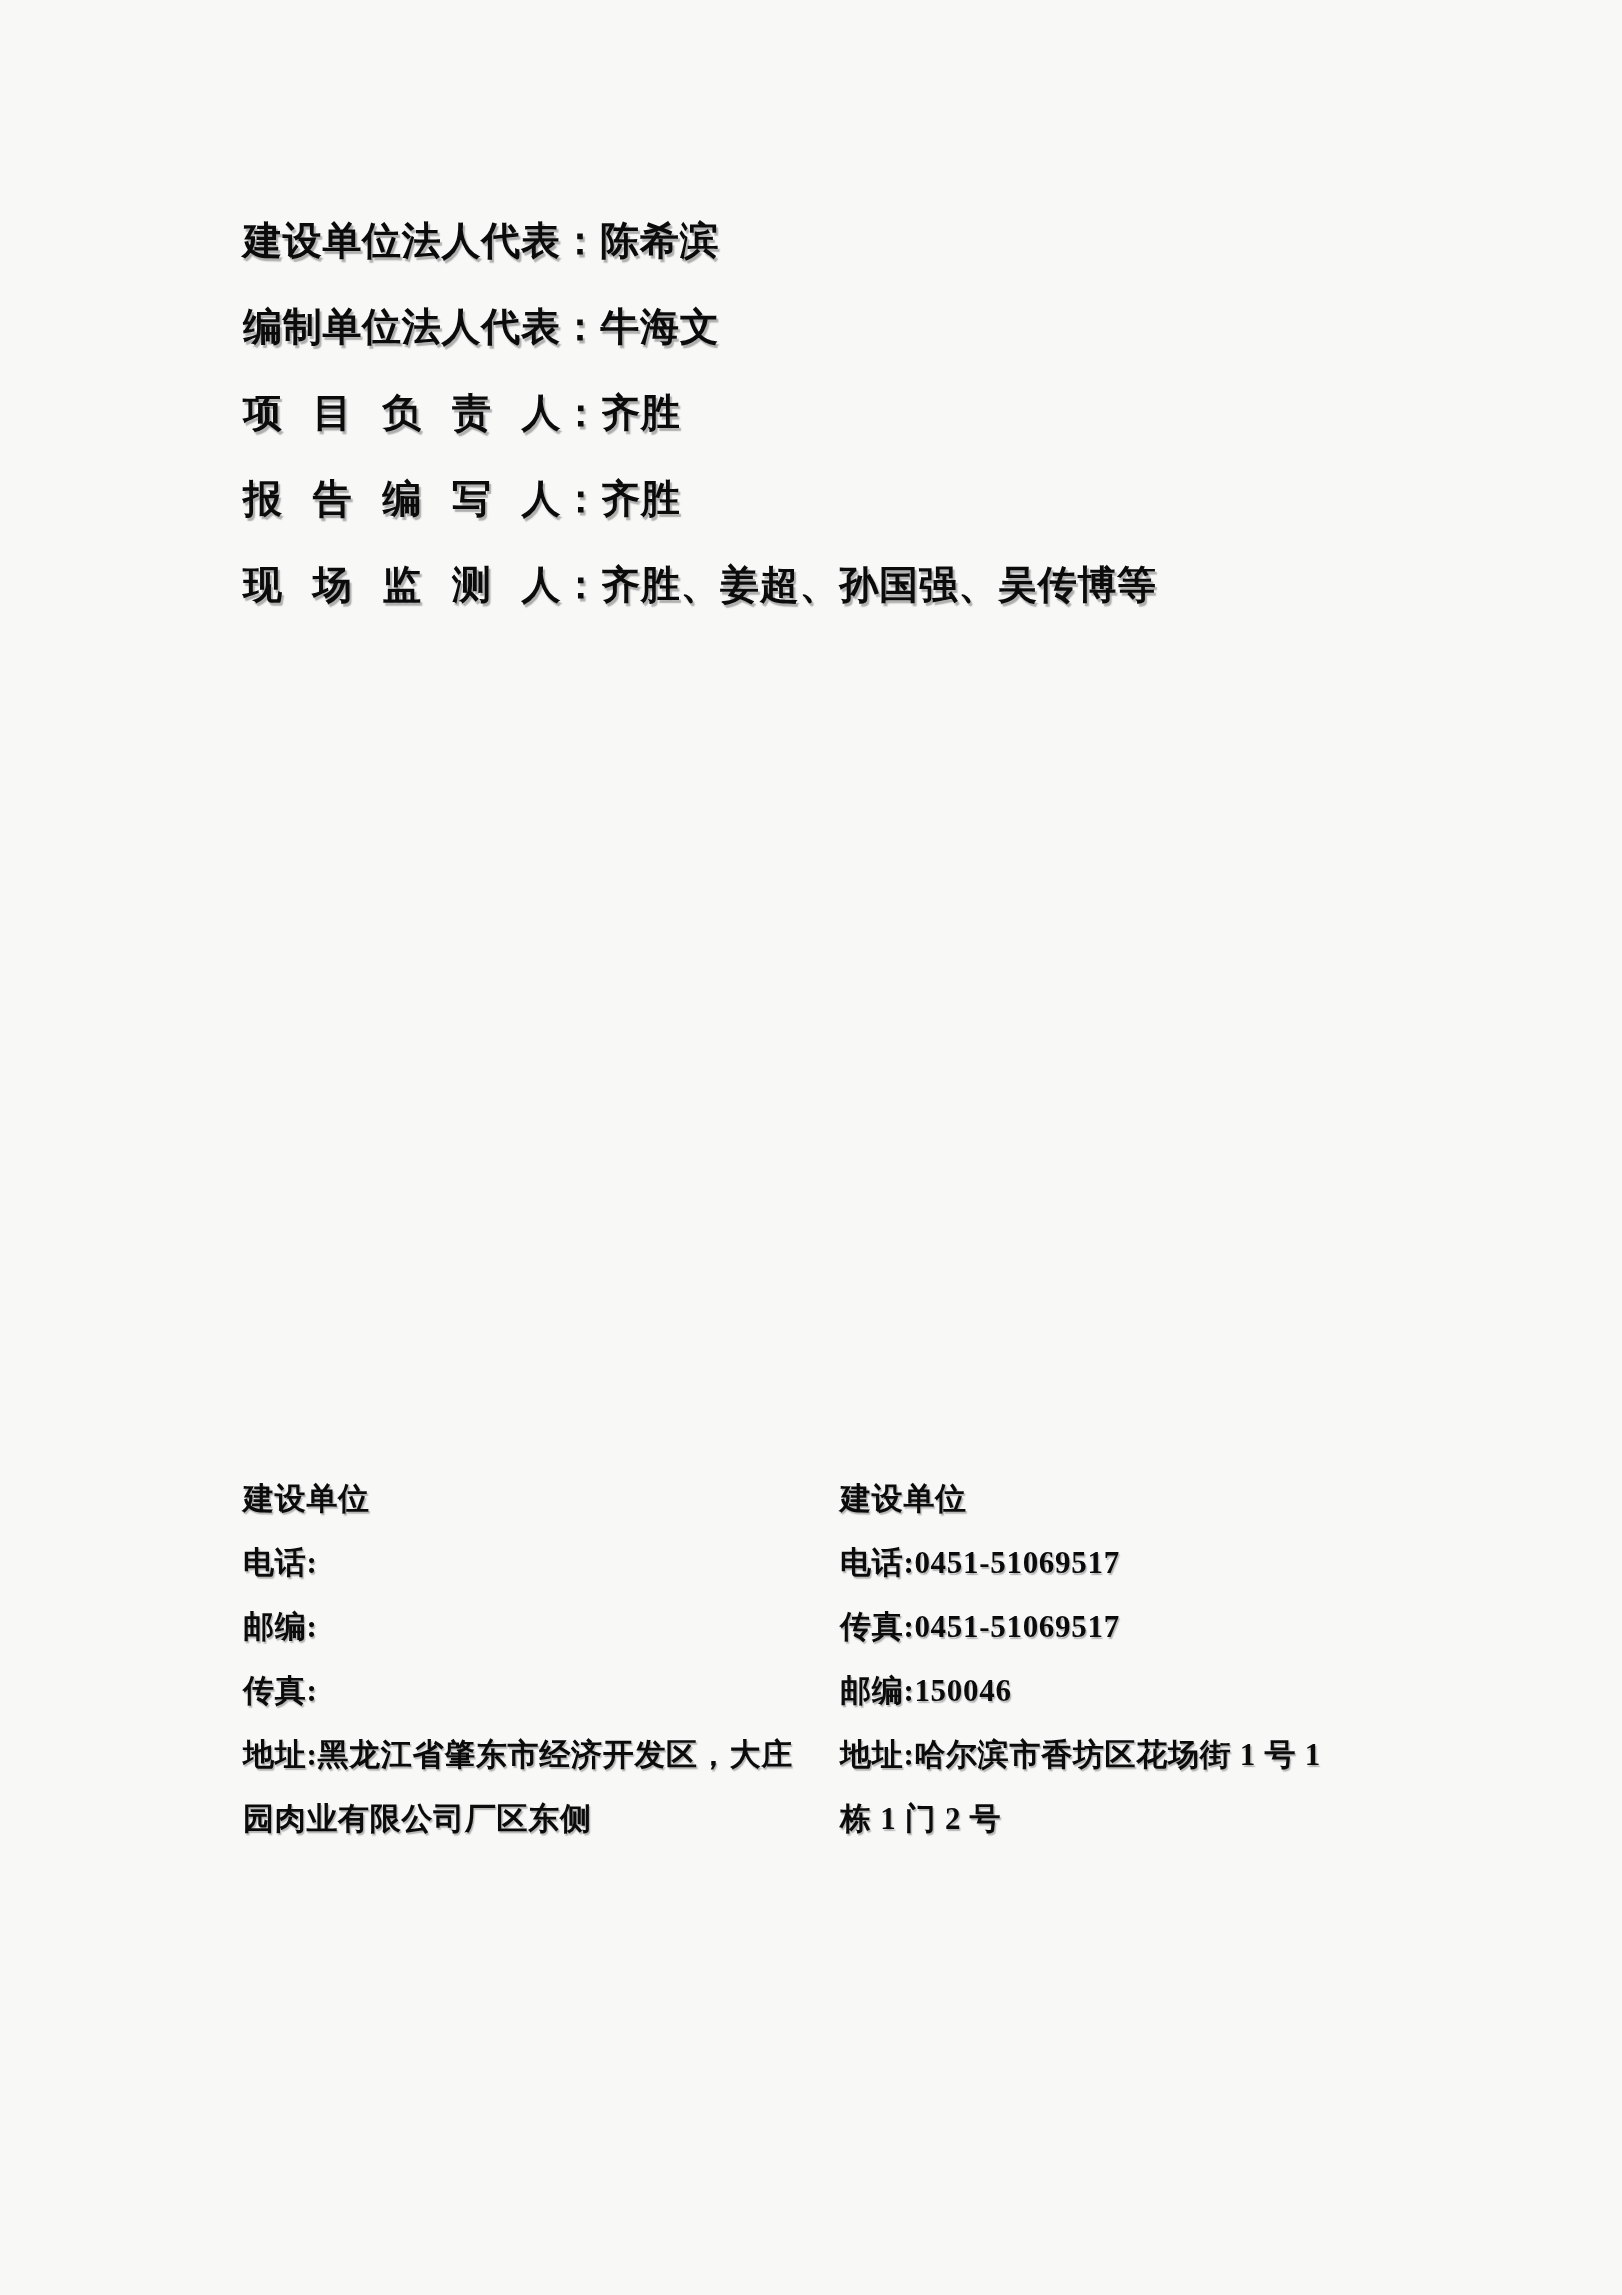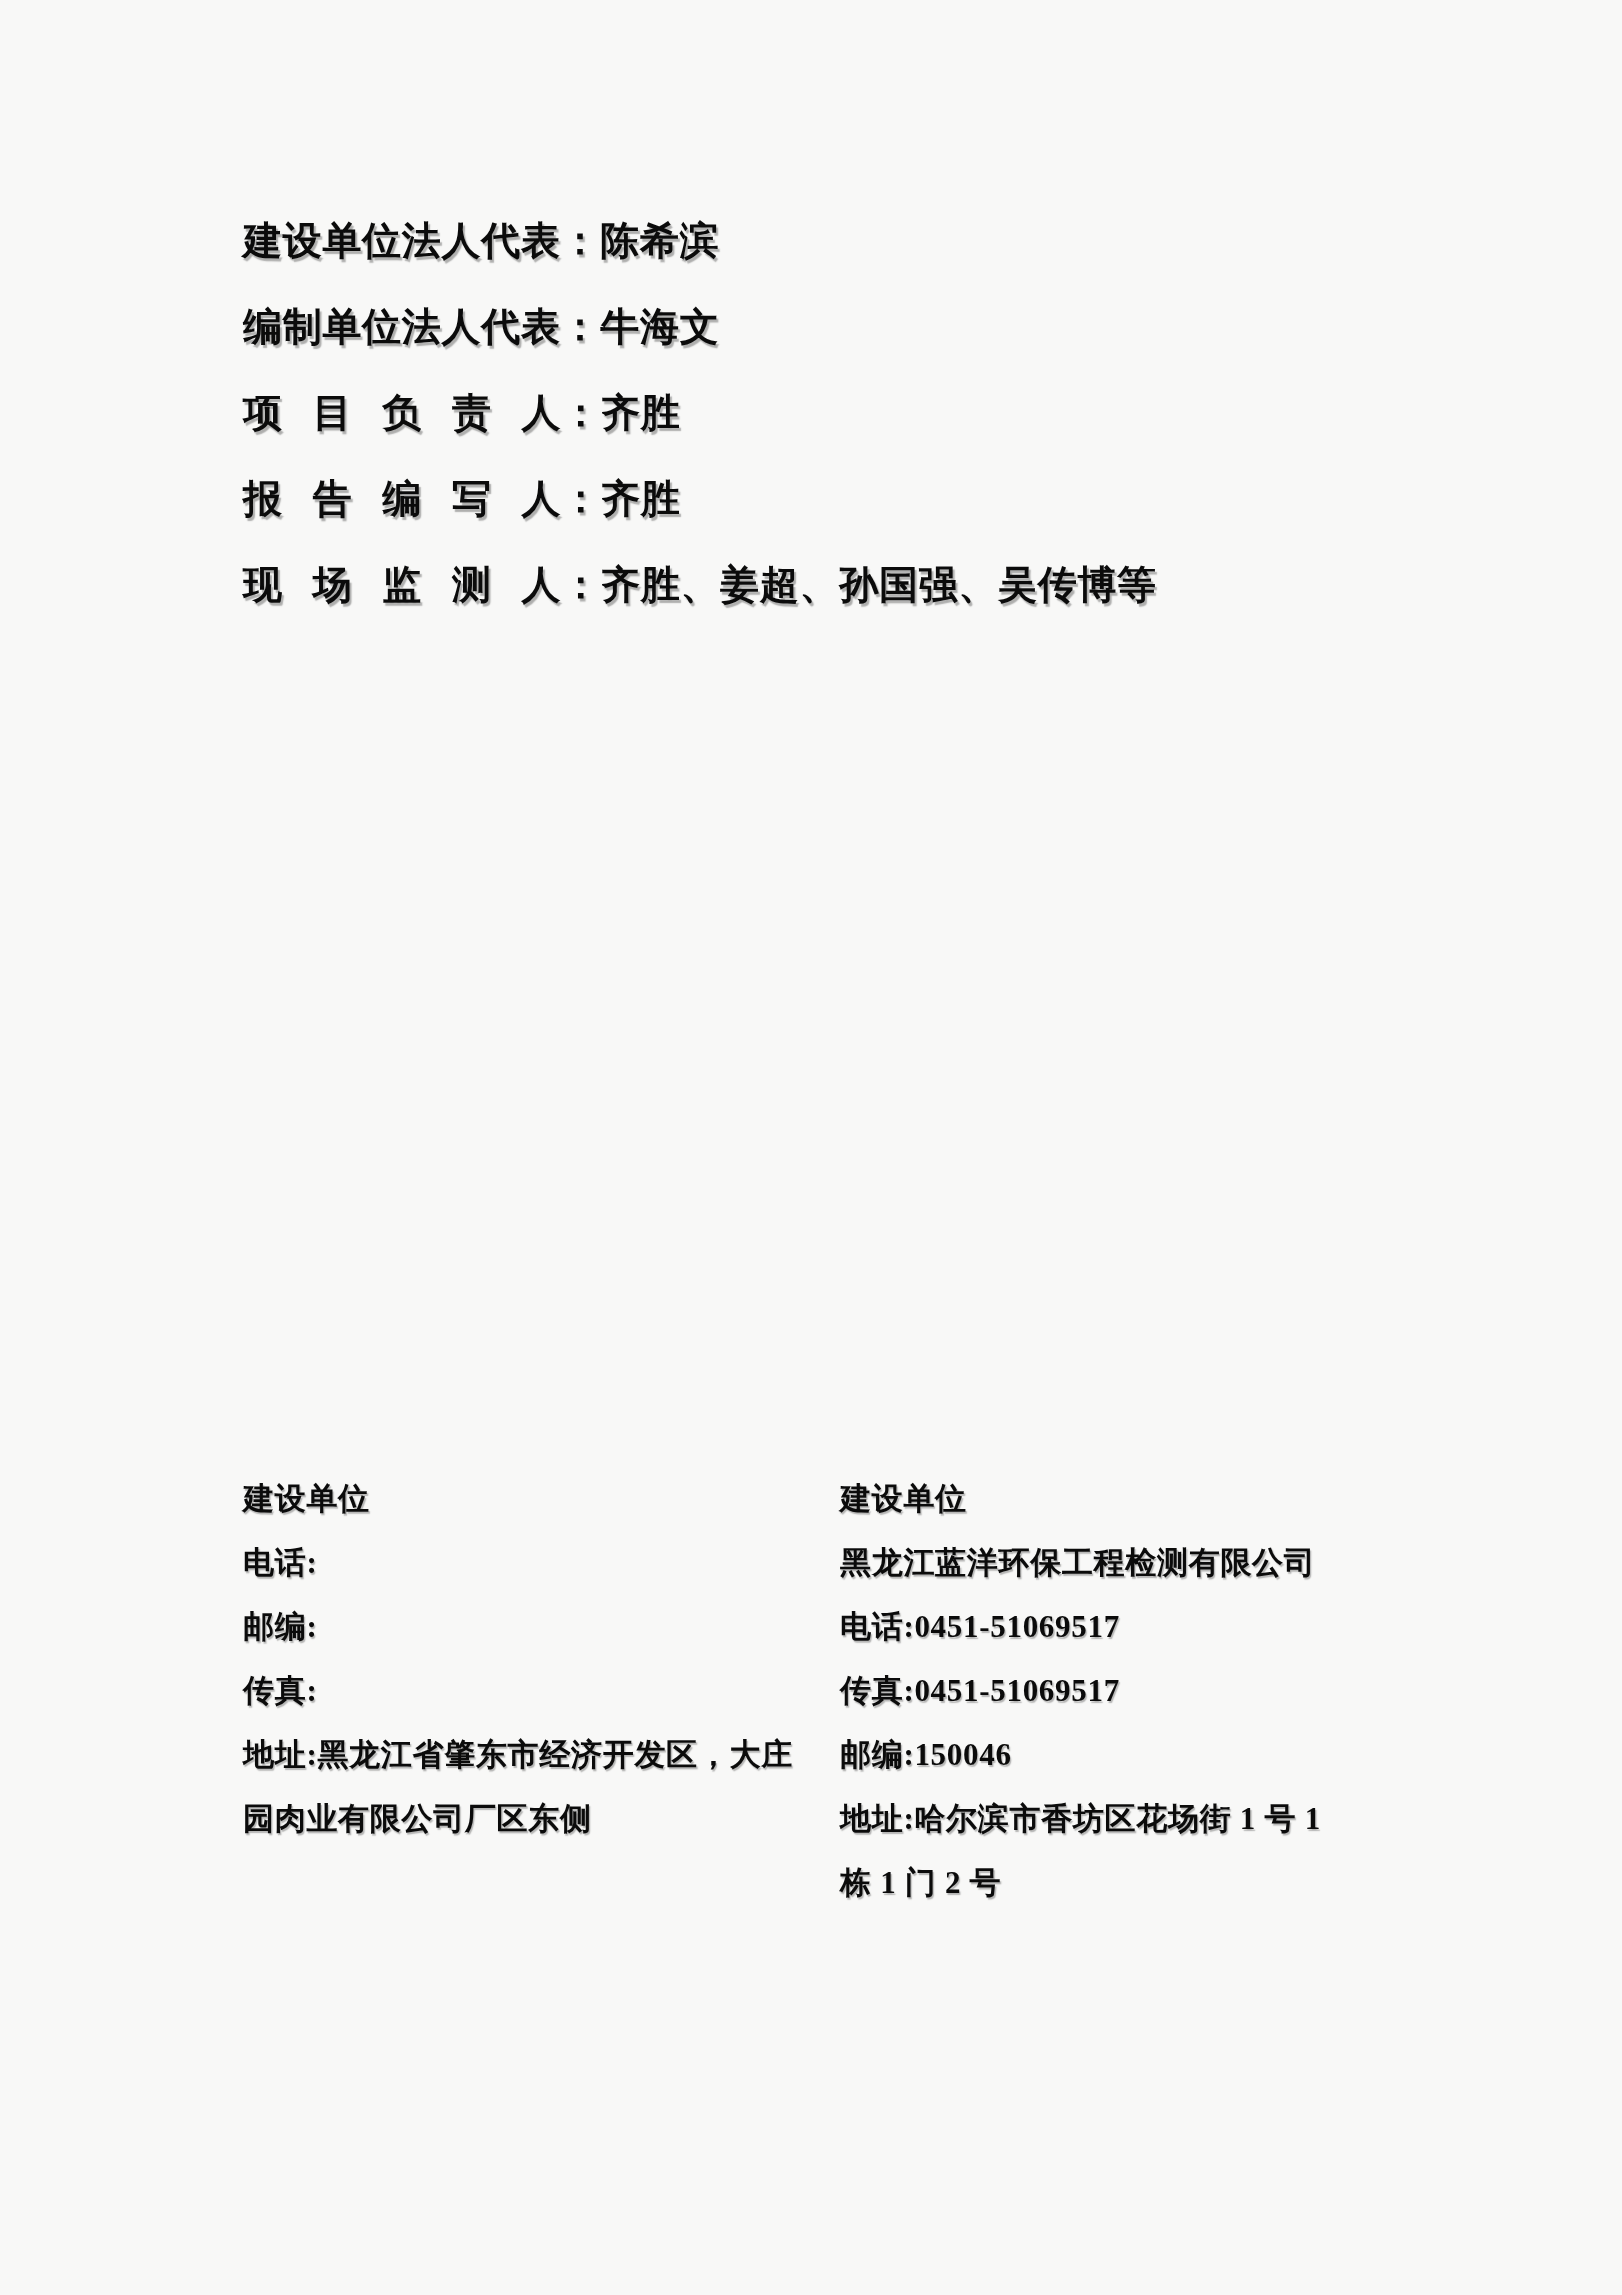--- a/index.html
+++ b/index.html
@@ -91,21 +91,20 @@
       <div class="company-line">建设单位</div>
       <div class="company-line">电话:</div>
       <div class="company-line">邮编:</div>
       <div class="company-line">传真:</div>
       <div class="company-line">地址:黑龙江省肇东市经济开发区，大庄</div>
       <div class="company-line">园肉业有限公司厂区东侧</div>
     </div>
 
     <div class="company-col col-right">
       <div class="company-line">建设单位</div>
-      <div class="company-line">黑龙江蓝洋环保工程检测有限公司</div>
       <div class="company-line">电话:0451-51069517</div>
       <div class="company-line">传真:0451-51069517</div>
       <div class="company-line">邮编:150046</div>
       <div class="company-line">地址:哈尔滨市香坊区花场街 1 号 1</div>
       <div class="company-line">栋 1 门 2 号</div>
     </div>
 
   </div>
 
 </div>

